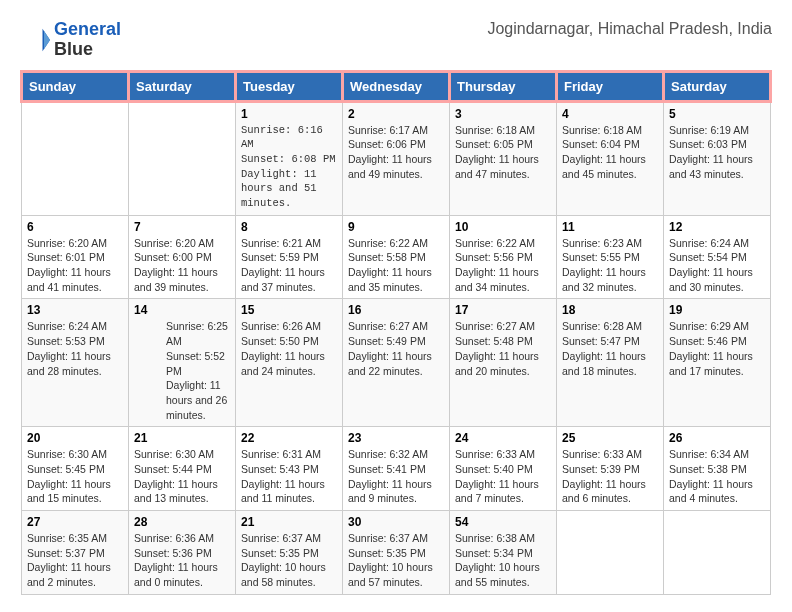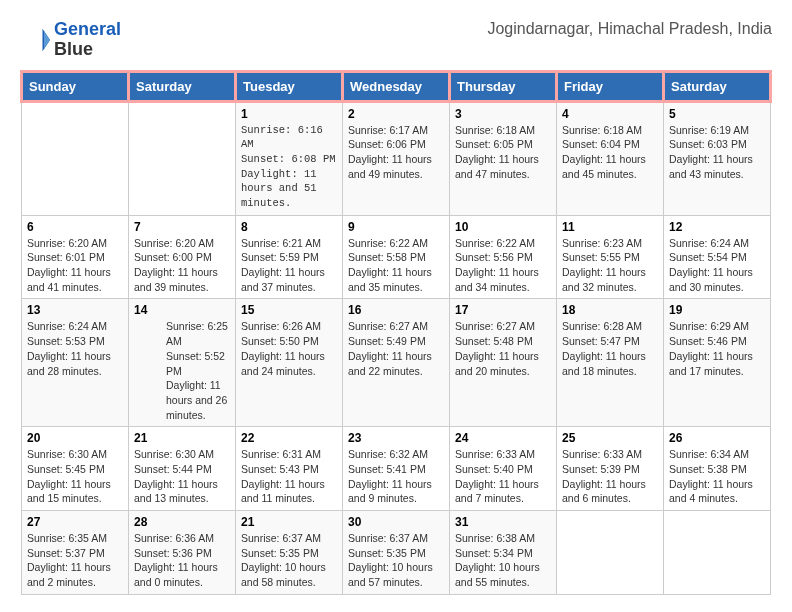--- a/index.html
+++ b/index.html
@@ -303,21 +303,21 @@
 Sunset: 5:35 PM
 Daylight: 10 hours and 58 minutes.</div>
         </td>
         <td>
           <span class="day-number">30</span>
           <div class="day-info" style="white-space: pre-line;">Sunrise: 6:37 AM
 Sunset: 5:35 PM
 Daylight: 10 hours and 57 minutes.</div>
         </td>
         <td>
-          <span class="day-number">31</span>
+          <span class="day-number">54</span>
           <div class="day-info" style="white-space: pre-line;">Sunrise: 6:38 AM
 Sunset: 5:34 PM
 Daylight: 10 hours and 55 minutes.</div>
         </td>
         <td class="empty-cell"></td>
         <td class="empty-cell"></td>
       </tr>
     </tbody>
 </table>
 

